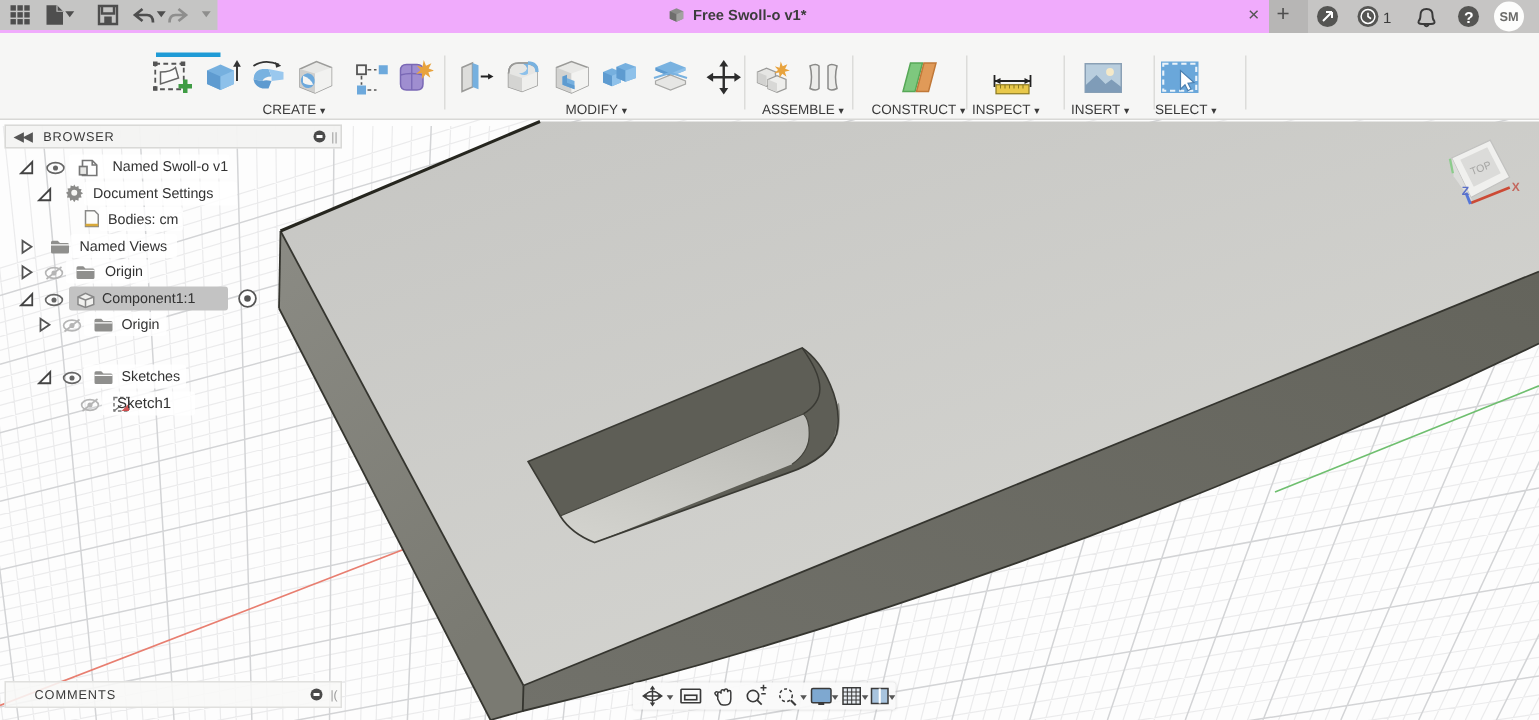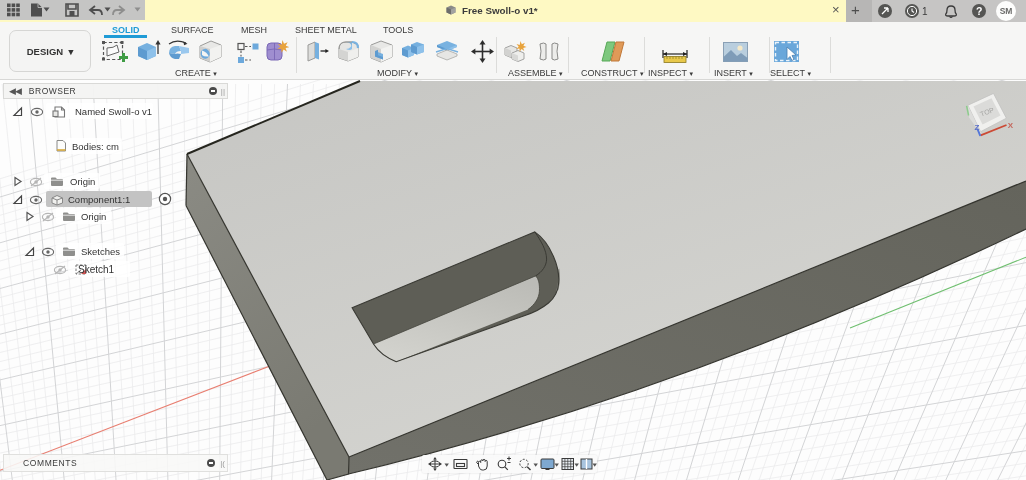--- a/index.html
+++ b/index.html
@@ -1,16 +1,16 @@
 <!DOCTYPE html>
 <html><head><meta charset="utf-8">
 <style>
 *{margin:0;padding:0;box-sizing:border-box}
 body{width:1026px;height:480px;overflow:hidden;font-family:"Liberation Sans",sans-serif;background:#fff}
-.titlebar{position:absolute;left:0;top:0;width:1026px;height:22px;background:#fef9c3}
+.titlebar{position:absolute;left:0;top:0;width:1026px;height:22px;background:#f0abfc}
 .tb-left{position:absolute;left:0;top:0;width:145px;height:20px;background:#c5c5c4;display:flex;align-items:center}
 .tb-right{position:absolute;left:846px;top:0;width:180px;height:22px;background:#c6c5c4}
 .title-c{position:absolute;left:445px;top:4px;display:flex;align-items:center;font-size:9.8px;color:#3c3c3c;font-weight:bold}
 .toolbar{position:absolute;left:0;top:22px;width:1026px;height:58px;background:#f6f6f5;border-bottom:1px solid #d8d8d6}
 .tabs{position:absolute;top:2px;left:0;width:100%;height:14px;font-size:9px;color:#3a3a3a}
 .tab{position:absolute;top:1px}
 .grouplab{position:absolute;top:46px;font-size:9px;color:#3a3a3a;white-space:nowrap}
 .gicon{position:absolute;top:17px}
 .sep{position:absolute;top:15px;height:36px;width:1px;background:#dcdcda}
 .design-btn{position:absolute;left:9px;top:8px;width:82px;height:42px;background:#f4f4f3;border:1px solid #d6d6d4;border-radius:7px;display:flex;align-items:center;justify-content:center;font-size:9.5px;font-weight:bold;color:#333}
@@ -77,27 +77,49 @@
           <ellipse cx="7" cy="5" rx="5.6" ry="3.6" fill="none" stroke="#666" stroke-width="1.1"></ellipse>
           <circle cx="7" cy="5" r="1.7" fill="#666"></circle>
         </svg></span>
       <span style="position:absolute;left:52px;top:1px;line-height:0"><svg width="14" height="13" viewBox="0 0 14 13" xmlns="http://www.w3.org/2000/svg">
           <path d="M3 2 h6.5 l3 3 v7 h-9.5 Z" fill="#fff" stroke="#777" stroke-width="1.1"></path>
           <path d="M9.5 2 v3 h3" fill="none" stroke="#777" stroke-width="1.1"></path>
           <rect x="1" y="6" width="5" height="5.5" fill="#e8e8e6" stroke="#777" stroke-width="1.1"></rect>
         </svg></span>
       <span style="position:absolute;left:75px;top:2px;font-size:9.5px;color:#333;white-space:nowrap">Named Swoll-o v1</span>
     </div>
+    <div style="position:absolute;left:0;top:41.5px;height:16px;width:240px">
+      <div style="position:absolute;left:56px;top:-1px;width:102px;height:16px;background:rgba(255,255,255,0.82);border-radius:2px"></div>
+      <span style="position:absolute;left:24px;top:2px;line-height:0"><svg width="11" height="11" viewBox="0 0 11 11" xmlns="http://www.w3.org/2000/svg">
+          <path d="M9.5 2 L9.5 9.5 L2 9.5 Z" fill="#fff" stroke="#444" stroke-width="1.2"></path>
+        </svg></span>
+      <span style="position:absolute;left:43px;top:0px;line-height:0"><svg width="13" height="13" viewBox="0 0 13 13" xmlns="http://www.w3.org/2000/svg">
+          <path d="M6.5 1 l1 1.6 1.8-.6.2 1.9 1.9.2-.6 1.8 1.6 1-1.6 1 .6 1.8-1.9.2-.2 1.9-1.8-.6-1 1.6-1-1.6-1.8.6-.2-1.9-1.9-.2.6-1.8L1 6.5l1.6-1-.6-1.8 1.9-.2.2-1.9 1.8.6Z" fill="#8a8a88"></path>
+          <circle cx="6.5" cy="6.5" r="2" fill="#f6f6f4"></circle>
+        </svg></span>
+      <span style="position:absolute;left:62px;top:2px;font-size:9.5px;color:#333;white-space:nowrap">Document Settings</span>
+    </div>
     <div style="position:absolute;left:0;top:59px;height:16px;width:240px">
       <div style="position:absolute;left:66px;top:-1px;width:56px;height:16px;background:rgba(255,255,255,0.82);border-radius:2px"></div>
       <span style="position:absolute;left:55px;top:0px;line-height:0"><svg width="12" height="13" viewBox="0 0 12 13" xmlns="http://www.w3.org/2000/svg">
           <path d="M2 1.5 h6 l2.5 2.5 v8 h-8.5 Z" fill="#fdfdfb" stroke="#8a8a88" stroke-width="1"></path>
           <path d="M2 11 l8.5 0" stroke="#d8a93a" stroke-width="1.6"></path>
         </svg></span>
       <span style="position:absolute;left:72px;top:2px;font-size:9.5px;color:#333;white-space:nowrap">Bodies: cm</span>
+    </div>
+    <div style="position:absolute;left:0;top:76.5px;height:16px;width:240px">
+      <div style="position:absolute;left:47px;top:-1px;width:71px;height:16px;background:rgba(255,255,255,0.82);border-radius:2px"></div>
+      <span style="position:absolute;left:12px;top:2px;line-height:0"><svg width="11" height="11" viewBox="0 0 11 11" xmlns="http://www.w3.org/2000/svg">
+          <path d="M3 1.5 L9 5.5 L3 9.5 Z" fill="#fff" stroke="#555" stroke-width="1.2"></path>
+        </svg></span>
+      <span style="position:absolute;left:33px;top:2px;line-height:0"><svg width="14" height="11" viewBox="0 0 14 11" xmlns="http://www.w3.org/2000/svg">
+          <path d="M1 2.5 Q1 1.5 2 1.5 L5.5 1.5 L7 3 L12 3 Q13 3 13 4 L13 9 Q13 10 12 10 L2 10 Q1 10 1 9 Z" fill="#8f8f8d"></path>
+          <path d="M1 4.2 h12" stroke="#fefefe" stroke-width="0.8"></path>
+        </svg></span>
+      <span style="position:absolute;left:53px;top:2px;font-size:9.5px;color:#333;white-space:nowrap">Named Views</span>
     </div>
     <div style="position:absolute;left:0;top:94px;height:16px;width:240px">
       <div style="position:absolute;left:44px;top:-1px;width:56px;height:16px;background:rgba(255,255,255,0.82);border-radius:2px"></div>
       <span style="position:absolute;left:12px;top:2px;line-height:0"><svg width="11" height="11" viewBox="0 0 11 11" xmlns="http://www.w3.org/2000/svg">
           <path d="M3 1.5 L9 5.5 L3 9.5 Z" fill="#fff" stroke="#555" stroke-width="1.2"></path>
         </svg></span>
       <span style="position:absolute;left:29px;top:3px;line-height:0"><svg width="14" height="10" viewBox="0 0 14 10" xmlns="http://www.w3.org/2000/svg">
           <ellipse cx="7" cy="5" rx="5.6" ry="3.6" fill="none" stroke="#b5b5b5" stroke-width="1.1"></ellipse>
           <circle cx="7" cy="5" r="1.7" fill="#b5b5b5"></circle>
           <path d="M2 9 L12 1" stroke="#b5b5b5" stroke-width="1.1"></path>
@@ -299,28 +321,20 @@
 <text x="46" y="12" font-size="10" fill="#3a3a3a" font-family="Liberation Sans,sans-serif">1</text>
 <path d="M72 13 q-3 0 -2.2 -2 q1.2 -1 1.2 -4 q0 -4 4 -4 q4 0 4 4 q0 3 1.2 4 q0.8 2 -2.2 2 Z" fill="none" stroke="#3a3a3a" stroke-width="1.3"></path>
 <path d="M73.5 13.5 q1.5 2 3 0" stroke="#3a3a3a" stroke-width="1.2" fill="none"></path>
 <circle cx="103" cy="8" r="7" fill="#555553"></circle>
         <text x="100" y="12" font-size="10.5" fill="#fff" font-weight="bold" font-family="Liberation Sans,sans-serif">?</text>
 </svg>
 <div style="position:absolute;left:150px;top:1px;width:20px;height:20px;background:#fdfdfc;border-radius:50%;display:flex;align-items:center;justify-content:center;font-size:8.5px;color:#6a6a68;font-weight:bold">SM</div>
 </div>
 </div>
 <div class="toolbar">
-<div class="design-btn">DESIGN&nbsp;&nbsp;▾</div>
-<div class="tabs">
-<span class="tab" style="left:112px;color:#1f9bd6;font-weight:bold">SOLID</span>
-<span class="tab" style="left:171px">SURFACE</span>
-<span class="tab" style="left:241px">MESH</span>
-<span class="tab" style="left:295px">SHEET METAL</span>
-<span class="tab" style="left:383px">TOOLS</span>
-</div>
 <div style="position:absolute;left:104px;top:13px;width:43px;height:2.5px;background:#1f9bd6"></div>
 <span class="gicon" style="left:101px"><svg width="27" height="25" viewBox="0 0 27 25" xmlns="http://www.w3.org/2000/svg">
         <rect x="2.5" y="3.5" width="19" height="17" fill="none" stroke="#555" stroke-width="1.2" stroke-dasharray="3.2,2.2"></rect>
 <rect x="1" y="2" width="3" height="3" fill="#555"></rect>
         <rect x="19.5" y="2" width="3" height="3" fill="#555"></rect>
         <rect x="1" y="18.5" width="3" height="3" fill="#555"></rect>
 <path d="M6 17 L6 9 Q13 9 16 6 L18 13 Q12 15 6 17 Z" fill="#fbfbfb" stroke="#666" stroke-width="1"></path>
 <path d="M21 14 h3 v3 h3 v3 h-3 v3 h-3 v-3 h-3 v-3 h3 Z" fill="#3f9c44"></path>
       </svg></span>
 <span class="gicon" style="left:135px"><svg width="26" height="25" viewBox="0 0 26 25" xmlns="http://www.w3.org/2000/svg">

